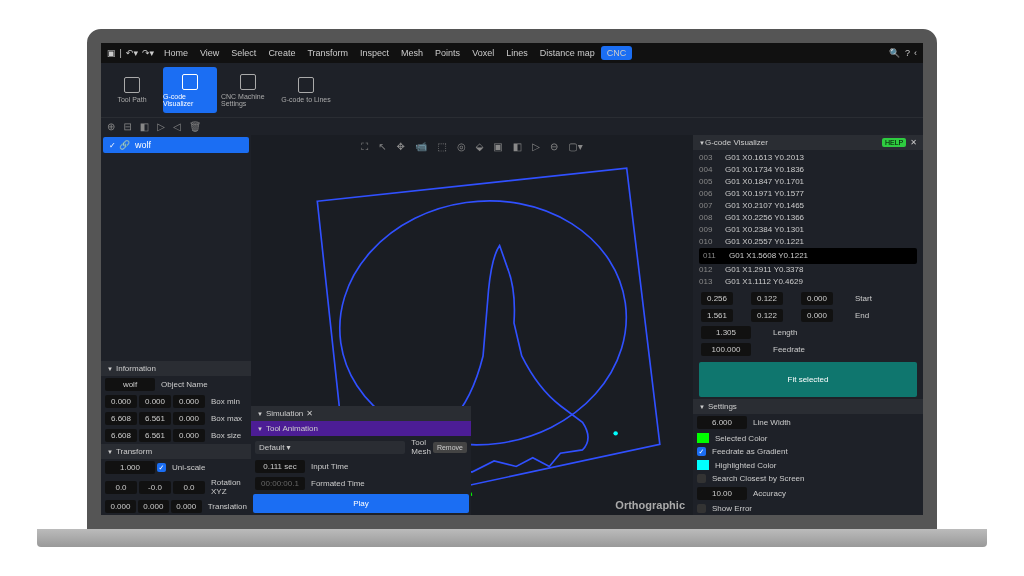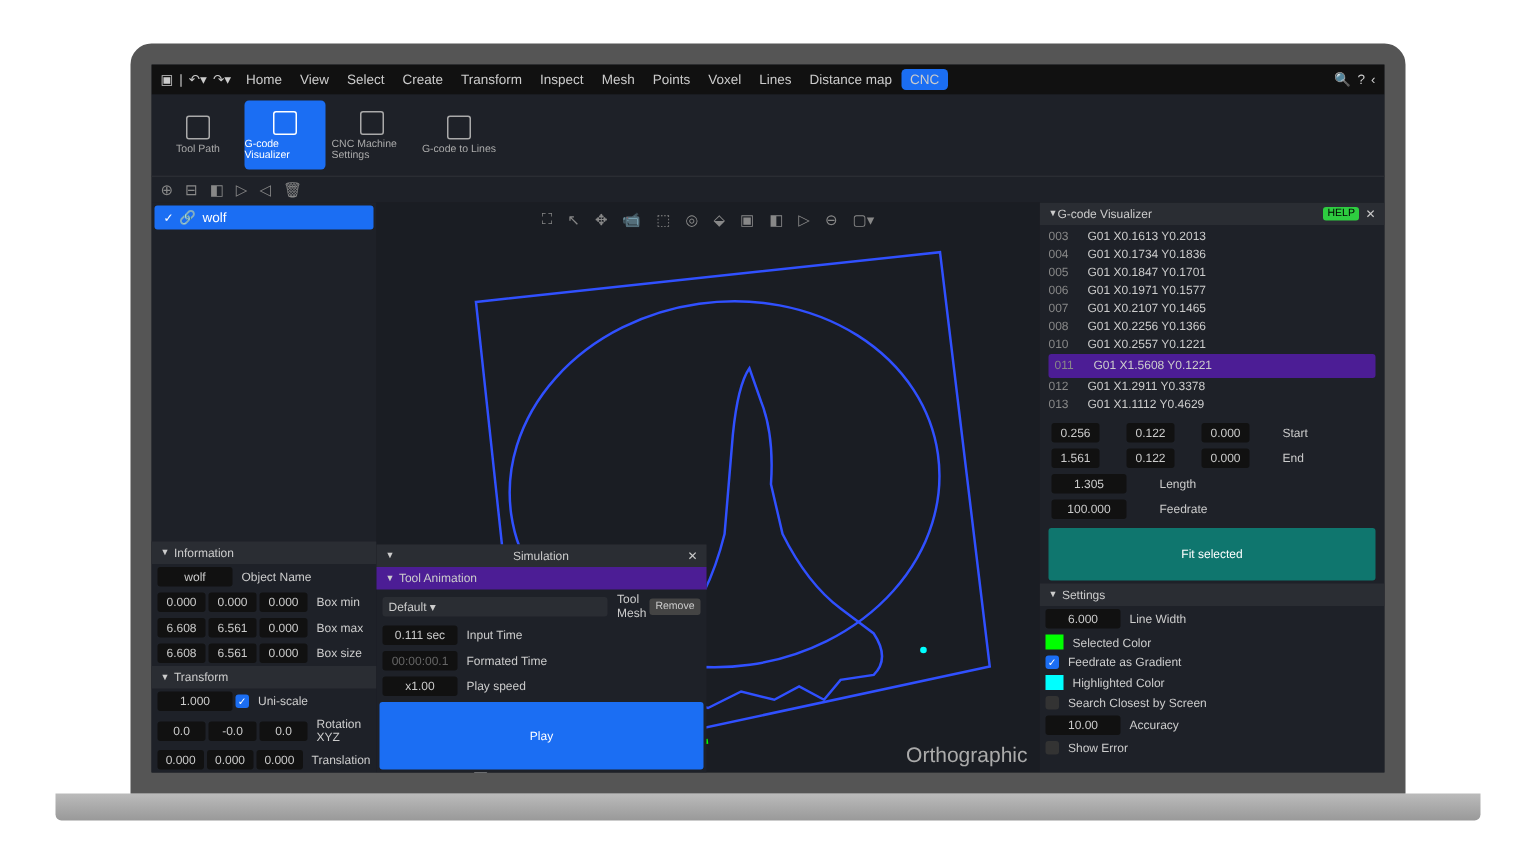--- a/index.html
+++ b/index.html
@@ -29,34 +29,34 @@
 .row .lbl{flex:1;padding-left:4px;font-size:8px}
 .inp{background:#111;border:none;color:#ccc;font-size:8px;padding:2px;width:32px;text-align:center;border-radius:2px}
 .inp.w{width:50px}
 .chk{width:9px;height:9px;background:#1b6ef3;border-radius:2px;display:inline-flex;align-items:center;justify-content:center;font-size:7px;color:#fff}
 .chk.off{background:#333}
 .viewport{flex:1;background:#1a1d23;position:relative}
 .vtoolbar{position:absolute;top:6px;left:50%;transform:translateX(-50%);display:flex;gap:10px;color:#888;font-size:10px}
 .vtoolbar span{cursor:pointer}
 .canvas{position:absolute;inset:0}
 .floating{position:absolute;bottom:0;left:0;width:220px;background:#1e2128;font-size:8px;color:#ccc}
-.playbtn{background:#1b6ef3;color:#fff;text-align:center;padding:18px;margin:2px;border-radius:2px;font-size:8px}
+.playbtn{background:#1b6ef3;color:#fff;text-align:center;padding:5px;margin:2px;border-radius:2px;font-size:8px}
 .right{width:230px;background:#1e2128;color:#ccc;font-size:8px;display:flex;flex-direction:column;overflow:hidden}
 .right-h{background:#2a2d33;padding:3px 6px;display:flex;align-items:center}
 .right-h .help{background:#2ecc40;color:#000;font-size:7px;padding:1px 3px;border-radius:2px;margin-left:auto;margin-right:4px}
 .right-h .x{cursor:pointer}
 .gcode{font-family:monospace;font-size:8px;padding:2px 6px;line-height:12px;max-height:190px;overflow:hidden}
 .gcode .ln{display:flex;gap:6px}
-.gcode .ln.sel{background:#4c1d95}
+.gcode .ln.sel{background:#000000}
 .gcode .n{color:#888;width:20px}
 .coords{padding:2px 4px}
 .coords .row{gap:18px}
 .fitbtn{background:#0f766e;color:#fff;text-align:center;padding:13px;margin:2px 6px;border-radius:2px}
 .swatch{width:12px;height:10px;display:inline-block}
-.ortho{position:absolute;bottom:4px;right:8px;color:#aaa;font-size:14px;font-weight:normal}
+.ortho{position:absolute;bottom:4px;right:8px;color:#aaa;font-size:11px;font-weight:bold}
 .sel{background:#2a2d33;padding:2px 4px;border-radius:2px;flex:1}
 .rmv{background:#444;padding:2px 4px;border-radius:2px;font-size:7px}
 </style>
 </head>
 <body>
 
 <div class="laptop">
 <div class="screen">
 
 <div class="menubar">
@@ -181,43 +181,39 @@
       </g>
       <line x1="90" y1="340" x2="200" y2="325" stroke="#00ff00" stroke-width="3"></line>
       <circle cx="330" cy="270" r="2" fill="#00ffff"></circle>
       <g transform="translate(75,325) rotate(35)">
               <rect x="-4" y="0" width="8" height="25" fill="#ddd" rx="3"></rect>
             </g>
     </svg>
     <div class="ortho">Orthographic</div>
 
     <div class="floating">
-      <div class="panel-h" style="justify-content:space-between">
+      <div class="panel-h" style="">
               <span>Simulation</span>
               <span>✕</span>
             </div>
       <div class="panel-h" style="background:#4c1d95">
               <span>Tool Animation</span>
             </div>
       <div class="row">
               <span class="sel"><span>Default</span> ▾</span>
               <span class="lbl" style="flex:0">Tool Mesh</span>
               <span class="rmv">Remove</span>
             </div>
       <div class="row">
               <span class="inp w">0.111 sec</span>
               <span class="lbl">Input Time</span>
             </div>
       <div class="row">
               <span class="inp w" style="color:#666">00:00:00.1</span>
               <span class="lbl">Formated Time</span>
-            </div>
-      <div class="row">
-              <span class="inp w">x1.00</span>
-              <span class="lbl">Play speed</span>
             </div>
       <div class="playbtn">Play</div>
     </div>
   </div>
 
   <div class="right">
     <div class="right-h">
             <span style="font-size:6px">▼ </span>
             <span>G-code Visualizer</span>
             <span class="help">HELP</span>
@@ -242,20 +238,24 @@
             </div>
             <div class="ln">
               <span class="n">007</span>
               <span>G01 X0.2107 Y0.1465</span>
             </div>
             <div class="ln">
               <span class="n">008</span>
               <span>G01 X0.2256 Y0.1366</span>
             </div>
             <div class="ln">
+              <span class="n">009</span>
+              <span>G01 X0.2384 Y0.1301</span>
+            </div>
+            <div class="ln">
               <span class="n">010</span>
               <span>G01 X0.2557 Y0.1221</span>
             </div>
             <div class="ln sel">
               <span class="n">011</span>
               <span>G01 X1.5608 Y0.1221</span>
             </div>
             <div class="ln">
               <span class="n">012</span>
               <span>G01 X1.2911 Y0.3378</span>

